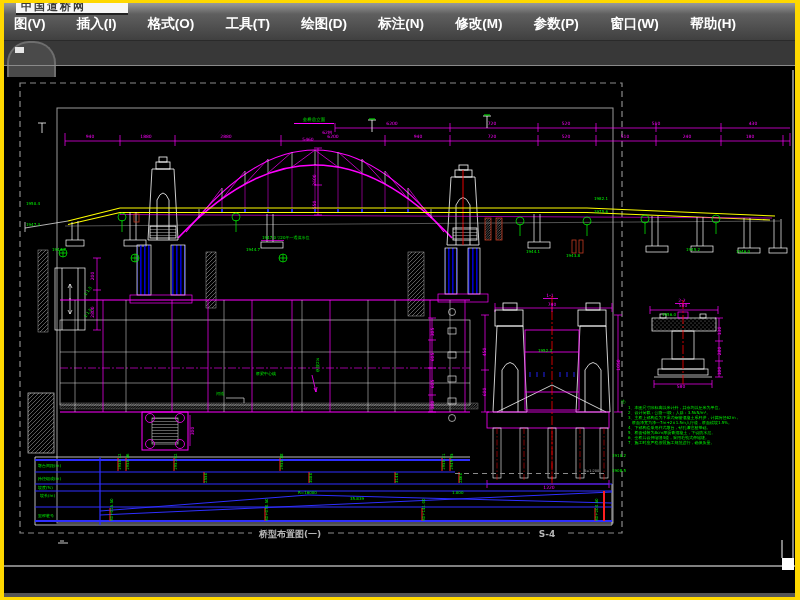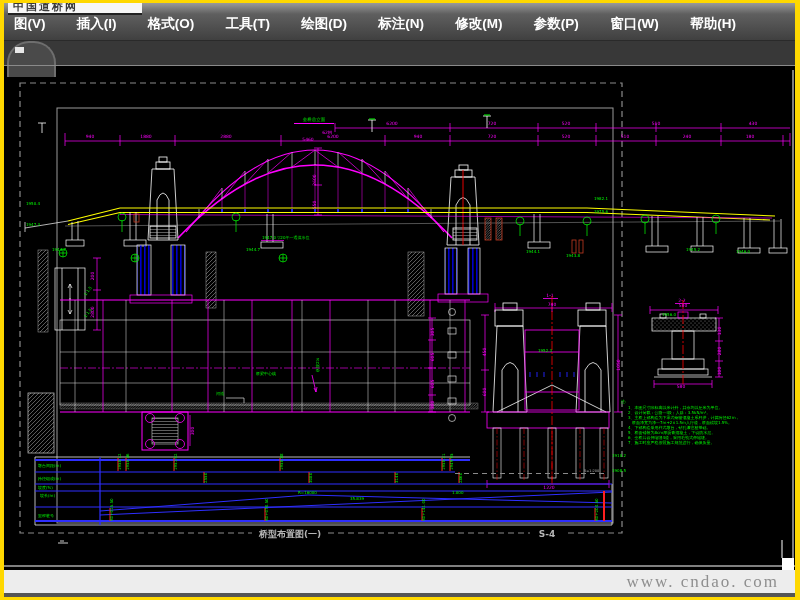--- a/index.html
+++ b/index.html
@@ -5,21 +5,21 @@
   html,body{margin:0;padding:0;background:#000;}
   #app{position:relative;width:800px;height:600px;background:#000;overflow:hidden;
        font-family:"Liberation Sans","DejaVu Sans",sans-serif;}
   .yframe{position:absolute;background:#FFD800;z-index:30;}
   #menubar{position:absolute;left:4px;top:3px;width:791px;height:37px;z-index:10;
     background:linear-gradient(180deg,#9a9a9a 0%,#5f5f5f 30%,#404040 100%);
     border-bottom:1px solid #2a2a2a;}
   #menuitems{position:absolute;left:0;top:0;width:740px;height:37px;display:flex;
     justify-content:space-between;align-items:flex-end;padding:0 4px 6px 6px;box-sizing:border-box;font-weight:bold;}
   .menu-item{color:#fff;font-size:13.5px;white-space:nowrap;cursor:default;padding:1px 4px;}
-  #topwm{position:absolute;left:8px;top:0;width:134px;height:13px;background:#f6f6f6;z-index:20;
+  #topwm{position:absolute;left:16px;top:0;width:112px;height:13px;background:#f6f6f6;z-index:20;
     border-bottom:2px solid #222;display:flex;align-items:center;}
   #topwm span{font-family:"Liberation Serif","DejaVu Serif",serif;font-weight:bold;
     font-size:11px;color:#3a3a3a;letter-spacing:2px;padding-left:5px;}
   #toolbar{position:absolute;left:4px;top:40px;width:791px;height:25px;background:#383838;z-index:5;}
   #toolblob{position:absolute;left:7px;top:41px;width:45px;height:34px;background:#4a4a4a;
     border:2px solid #6e6e6e;border-bottom:none;border-radius:22px 22px 0 0;z-index:6;}
   #toolblob .tick{position:absolute;left:6px;top:4px;width:9px;height:6px;background:#e8e8e8;}
   #sep{position:absolute;left:4px;top:65px;width:791px;height:1px;background:#8a8a8a;z-index:7;}
   #canvas{position:absolute;left:4px;top:66px;width:791px;height:504px;background:#000;z-index:1;}
   #statusbar{position:absolute;left:4px;top:570px;width:791px;height:23px;background:#ededed;z-index:10;
@@ -670,23 +670,20 @@
 
   <g>
     <line x1="793" y1="70" x2="793" y2="570" stroke="#fff" stroke-width="1"></line>
     <line x1="782" y1="540" x2="782" y2="558" stroke="#fff" stroke-width="1"></line>
   </g>
   <rect x="782" y="558" width="12" height="12" fill="#fff"></rect>
   <line x1="4" y1="566" x2="795" y2="566" stroke="#fff" stroke-width="1"></line>
   <path d="M58,543 h10 M60,541 h4" stroke="#fff" stroke-width="0.8"></path>
 </svg>
 
-<div id="statusbar">
-  <span>www. cndao. com</span>
-</div>
 <div id="darkstrip"></div>
 
 <div class="yframe" style="left:0;top:0;width:800px;height:3px;"></div>
 <div class="yframe" style="left:0;top:0;width:4px;height:600px;"></div>
 <div class="yframe" style="left:795px;top:0;width:5px;height:600px;"></div>
 <div class="yframe" style="left:0;top:597px;width:800px;height:3px;"></div>
 
 </div>
 
 </body></html>

